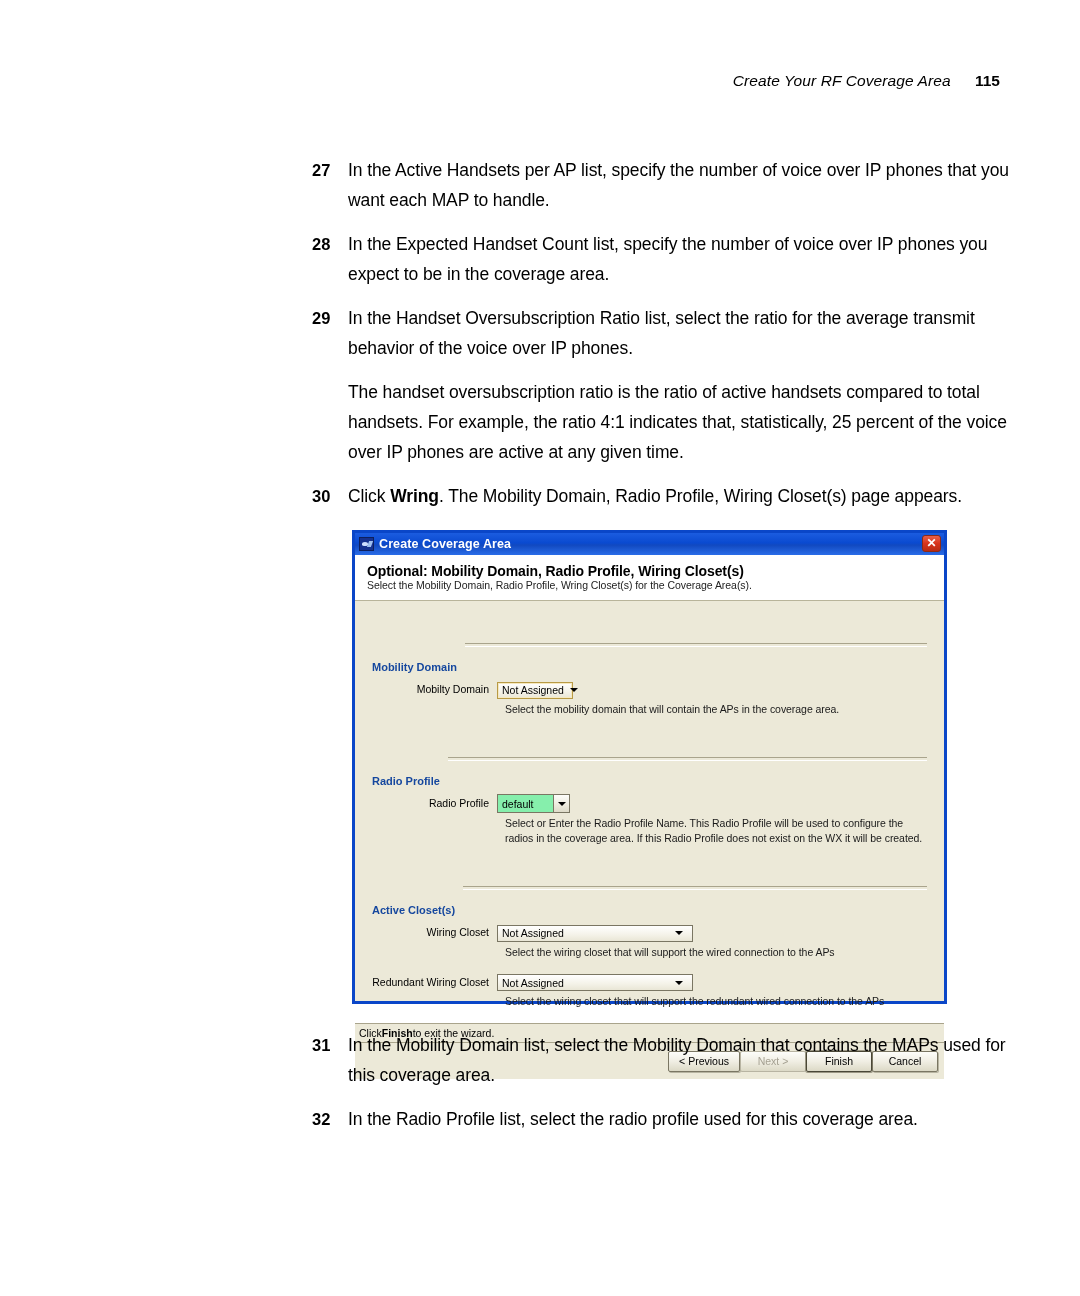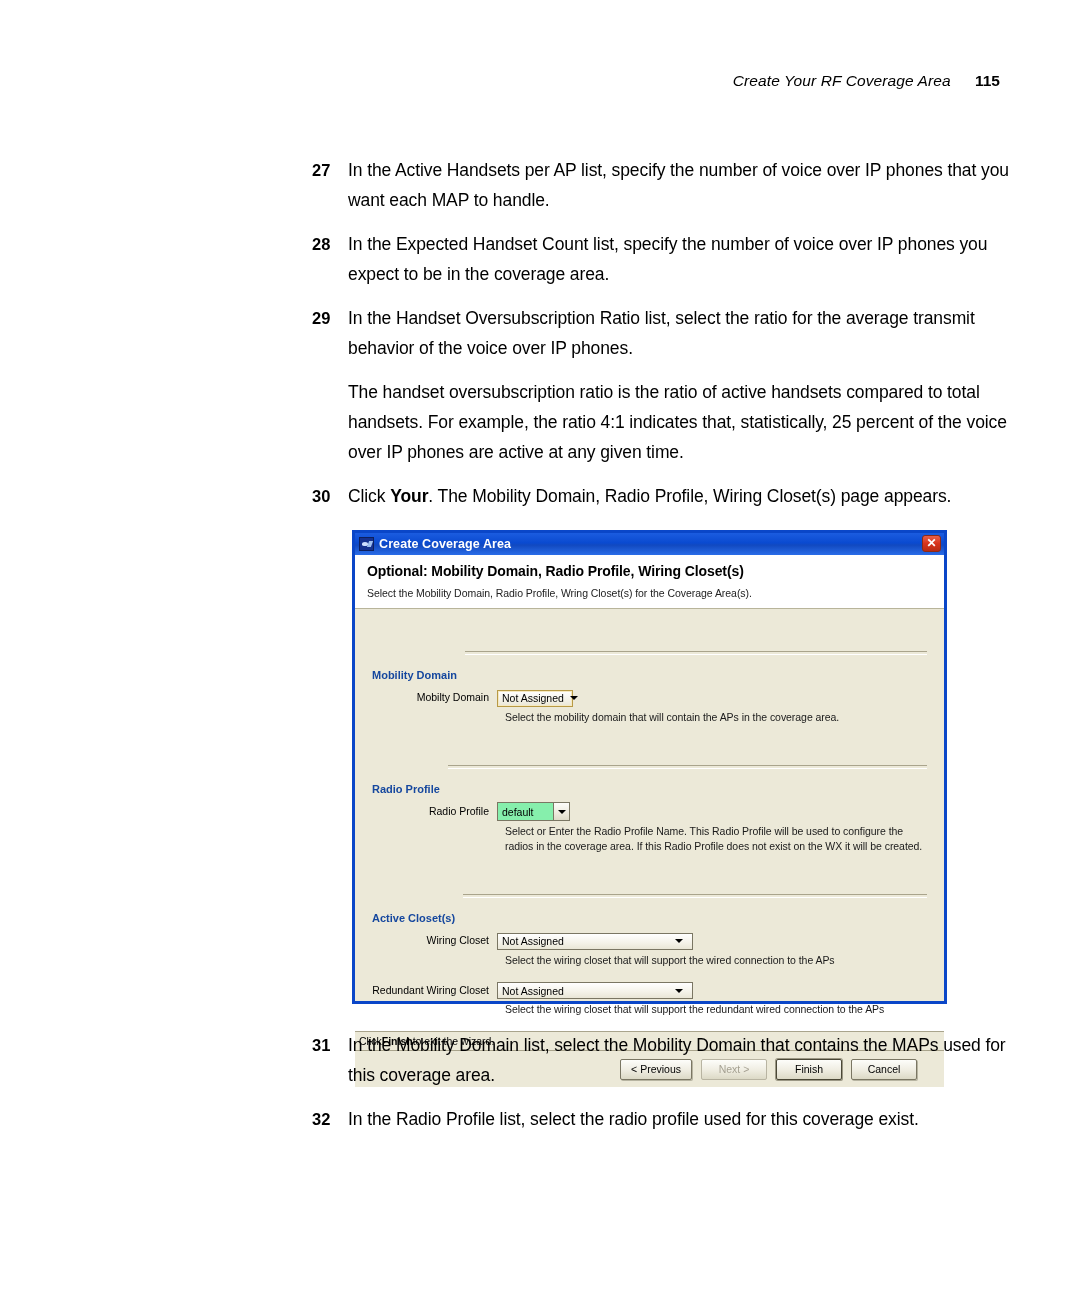--- a/index.html
+++ b/index.html
@@ -156,21 +156,20 @@
   .dlg-head {
     background: #ffffff;
     flex: 0 0 auto;
     padding: 8px 12px 9px 12px;
     border-bottom: 1px solid #b8b49a;
   }
   .dlg-head-title {
     font-size: 14px;
     font-weight: bold;
     color: #000000;
-    margin-bottom: 8px;
     letter-spacing: -0.1px;
   }
   .dlg-head-sub {
     font-size: 10.5px;
     color: #222222;
     letter-spacing: -0.05px;
   }
 
   
   .dlg-body {
@@ -296,22 +295,21 @@
   }
   .statusbar b { font-weight: bold; }
 
   
   .buttonbar {
     flex: 0 0 auto;
     height: 36px;
     display: flex;
     align-items: center;
     justify-content: flex-end;
-    padding-right: 27px;
-    gap: 9px;
+    padding-right: 6px;
     background: #ece9d8;
   }
   .xbtn {
     min-width: 66px;
     height: 21px;
     padding: 0 10px;
     font-size: 10.5px;
     background: linear-gradient(to bottom, #fdfdfa 0%, #f0eee3 50%, #dcd9c6 100%);
     border: 1px solid #7a7663;
     border-radius: 2px;
@@ -351,21 +349,21 @@
 
   <div class="step">
     <div class="step-num">29</div>
     <div class="step-text">In the Handset Oversubscription Ratio list, select the ratio for the average transmit behavior of the voice over IP phones.</div>
   </div>
 
   <div class="step-para">The handset oversubscription ratio is the ratio of active handsets compared to total handsets. For example, the ratio 4:1 indicates that, statistically, 25 percent of the voice over IP phones are active at any given time.</div>
 
   <div class="step">
     <div class="step-num">30</div>
-    <div class="step-text"><span>Click </span><b>Your</b><span>. The Mobility Domain, Radio Profile, Wiring Closet(s) page appears.</span></div>
+    <div class="step-text"><span>Click </span><b>Wring</b><span>. The Mobility Domain, Radio Profile, Wiring Closet(s) page appears.</span></div>
   </div>
 
 </div>
 
 <div class="dialog-wrap">
   <div class="dialog">
 
     <div class="titlebar">
       <div class="title-icon"></div>
       <div class="title-text">Create Coverage Area</div>
@@ -464,15 +462,15 @@
   </div>
 </div>
 
 <div class="steps" style="top:1030px;">
   <div class="step">
     <div class="step-num">31</div>
     <div class="step-text">In the Mobility Domain list, select the Mobility Domain that contains the MAPs used for this coverage area.</div>
   </div>
   <div class="step">
     <div class="step-num">32</div>
-    <div class="step-text">In the Radio Profile list, select the radio profile used for this coverage exist.</div>
+    <div class="step-text">In the Radio Profile list, select the radio profile used for this coverage area.</div>
   </div>
 </div>
 
 </body></html>

